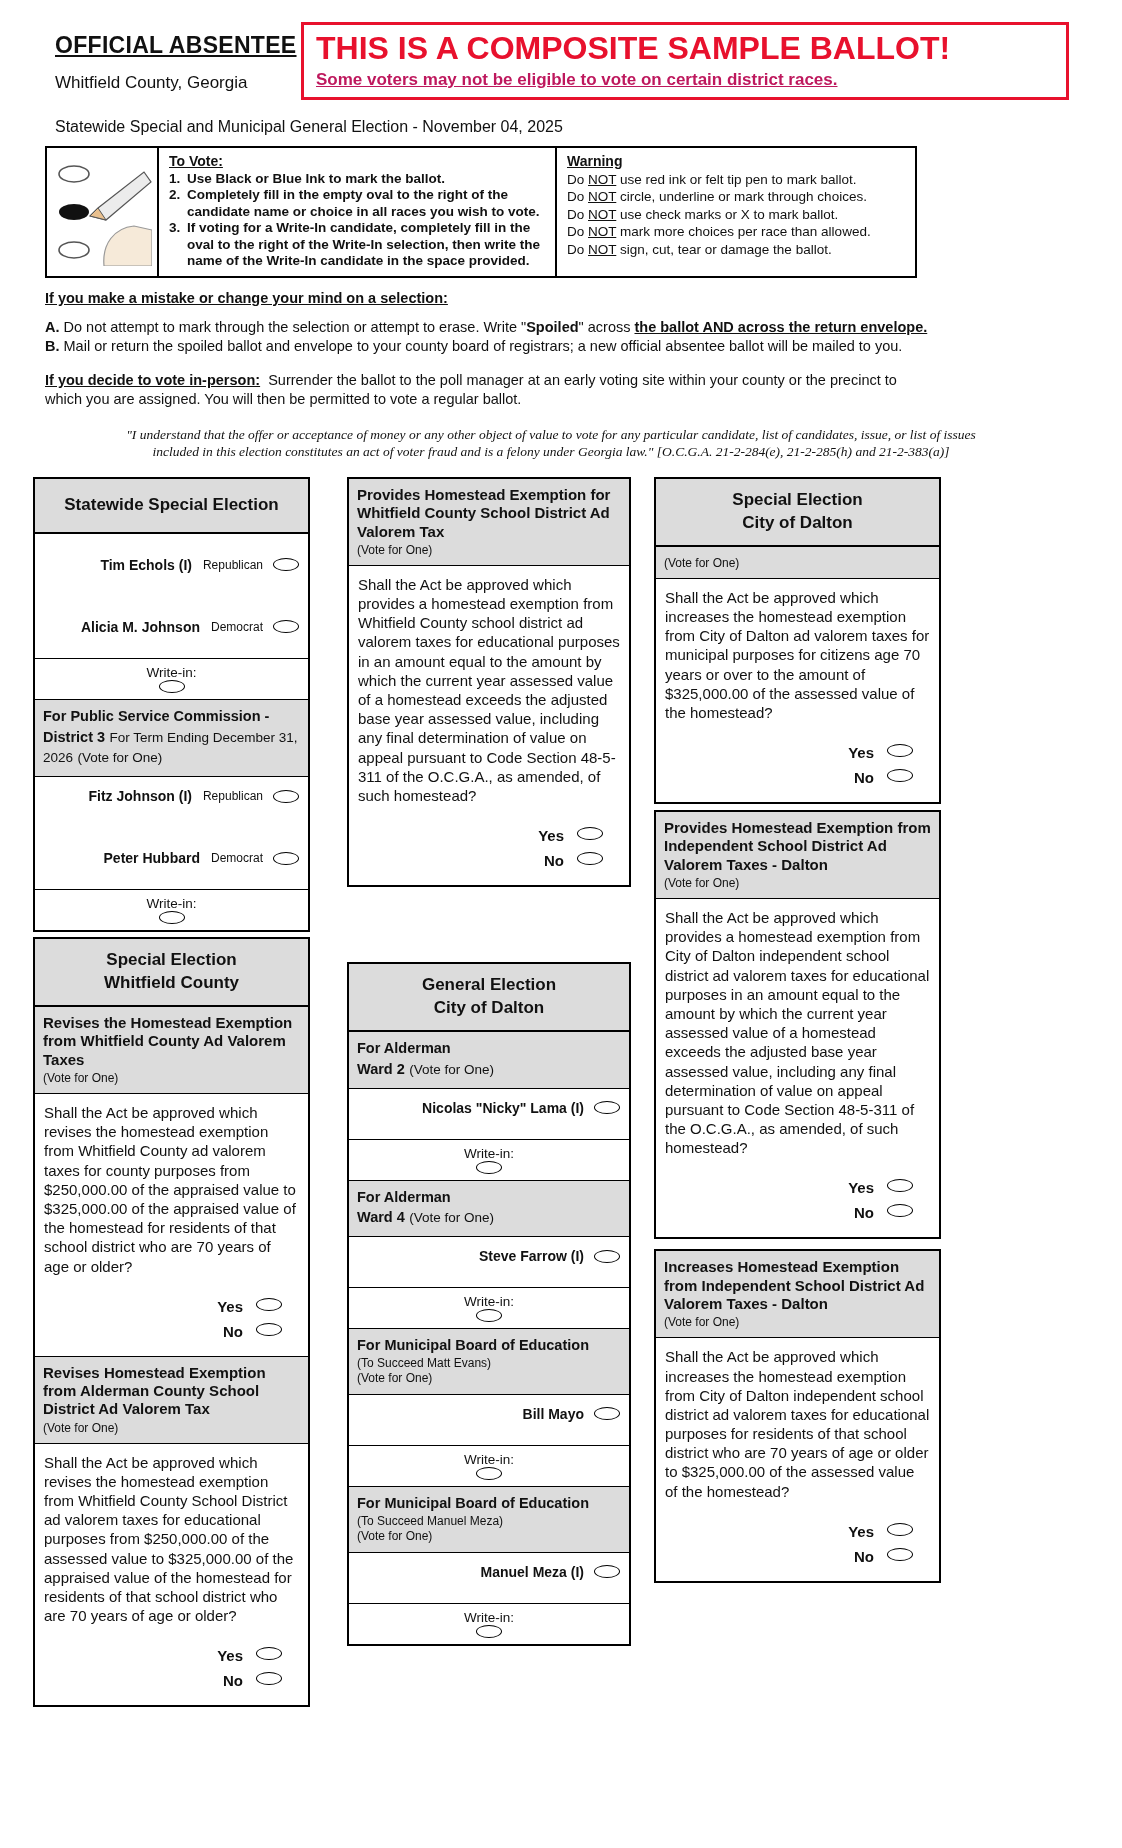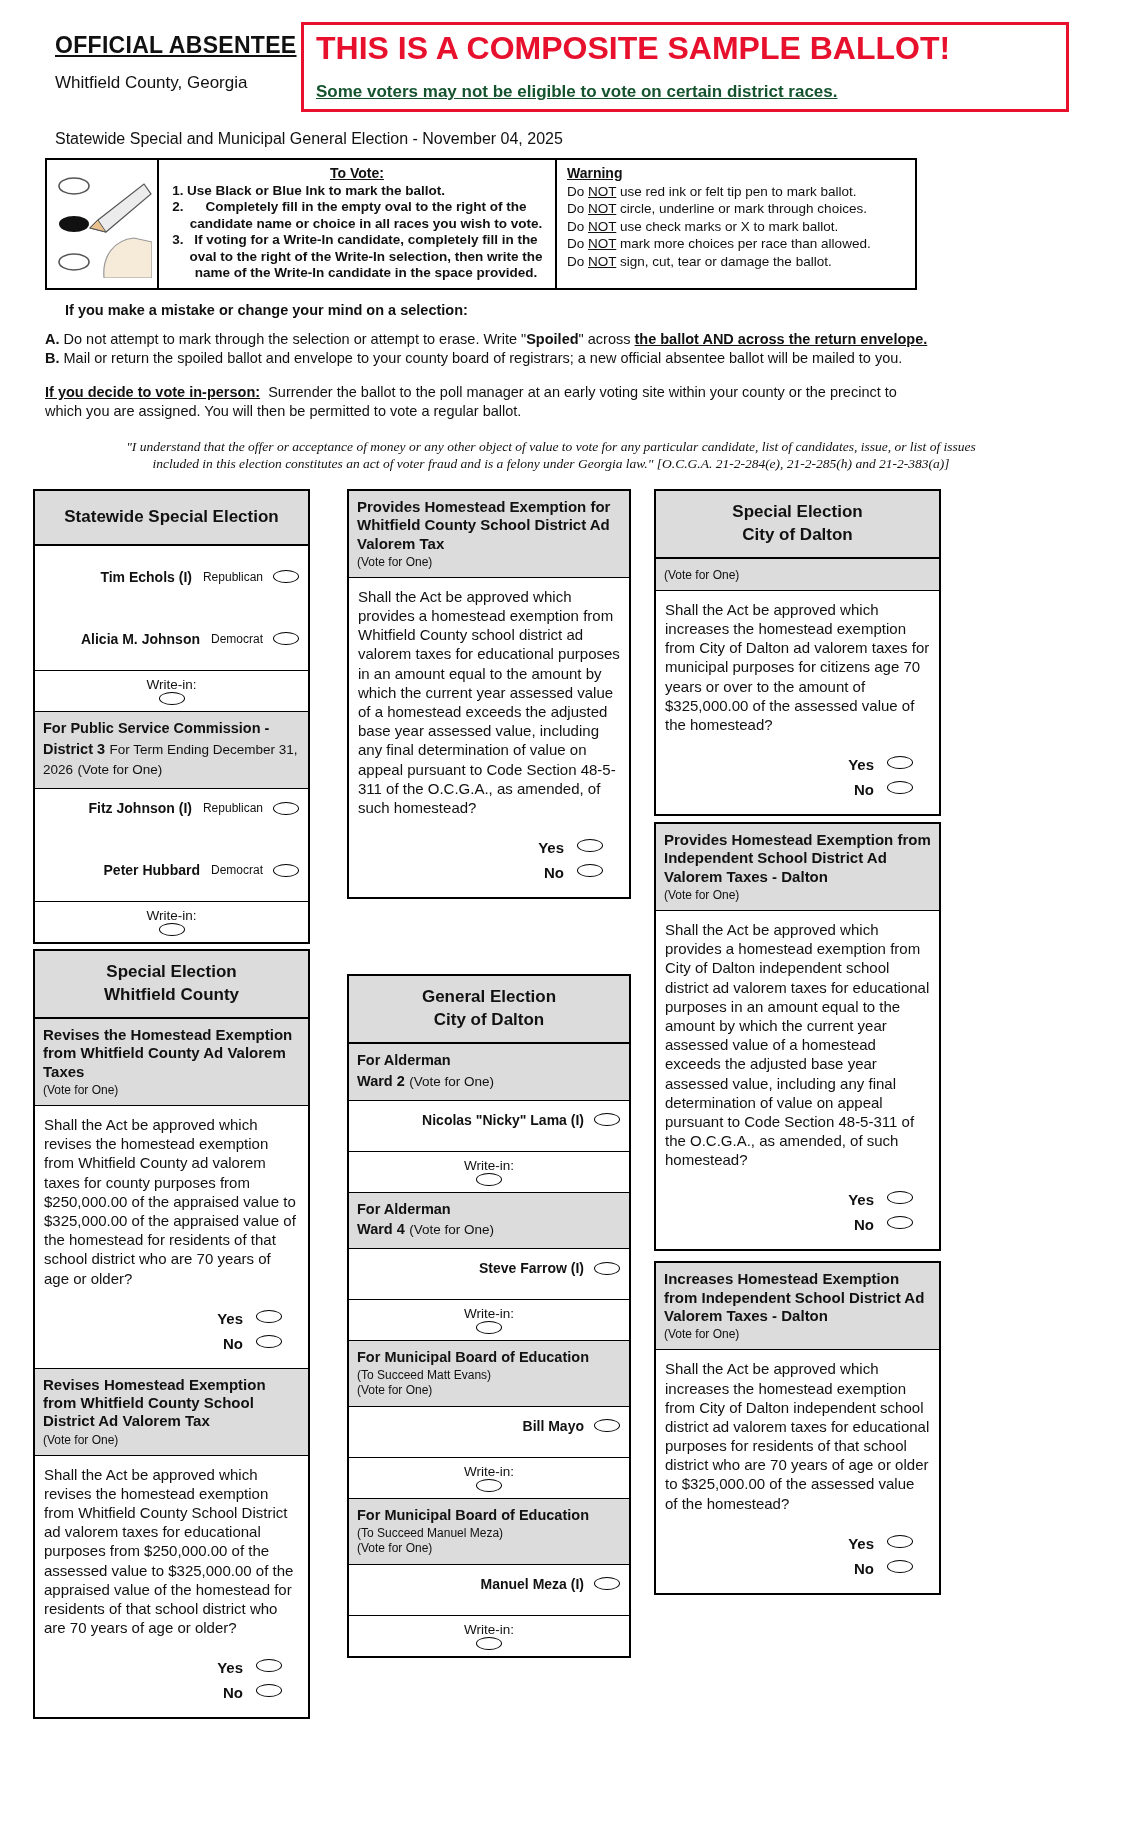--- a/index.html
+++ b/index.html
@@ -8,36 +8,36 @@
   .canvas { position:relative; width:1122px; height:1848px; background:#fff; overflow:hidden; }
   .page { position:absolute; left:33px; top:22px; width:1036px; }
 
   
   .topbar { display:flex; align-items:flex-start; }
   .title-block { width:268px; padding-left:22px; padding-top:10px; }
   .official-title { font-size:23px; font-weight:bold; text-decoration:underline; letter-spacing:.3px; white-space:nowrap; }
   .county { font-size:17px; margin-top:14px; }
   .notice-box { flex:1; border:3px solid #e8112d; padding:5px 12px 7px; }
   .notice-h { color:#e8112d; font-weight:bold; font-size:32px; line-height:1.15; }
-  .notice-s { color:#14532d; font-weight:bold; font-size:17px; text-decoration:underline; margin-top:15px; }
+  .notice-s { color:#be185d; font-weight:bold; font-size:17px; text-decoration:underline; margin-top:3px; }
   .election-title { font-size:16px; margin:18px 0 10px 22px; }
 
   
   .instruction-box { display:flex; border:2px solid #000; width:872px; margin-left:12px; }
   .illus { width:112px; border-right:2px solid #000; display:flex; align-items:center; justify-content:center; padding:2px; }
-  .to-vote { width:398px; border-right:2px solid #000; padding:5px 10px 6px;text-align:center; }
+  .to-vote { width:398px; border-right:2px solid #000; padding:5px 10px 6px; }
   .warning { flex:1; padding:5px 10px 6px; }
   .inst-title { font-weight:bold; text-decoration:underline; font-size:14px; margin-bottom:2px; }
   .tv-item { display:flex; font-weight:bold; font-size:13.5px; line-height:1.22; }
   .tv-num { width:18px; flex:none; }
   .warn-item { font-size:13.5px; line-height:1.3; }
 
   
   .mistake { margin:12px 0 0 12px; width:884px; }
-  .mistake-heading { font-weight:bold; font-size:14.5px; margin-bottom:12px;margin-left:20px; }
+  .mistake-heading { font-weight:bold; text-decoration:underline; font-size:14.5px; margin-bottom:12px; }
   .mistake-item { font-size:14.5px; line-height:1.35; }
   .in-person { font-size:14.5px; line-height:1.35; margin:14px 0 0 12px; width:884px; }
   .oath { font-family:"Liberation Serif", serif; font-style:italic; font-size:13.5px; line-height:1.3; text-align:center; margin:16px auto 0; width:880px; }
 
   
   .ballot-grid { display:flex; align-items:flex-start; margin-top:16px; }
   .col1 { width:277px; }
   .col2 { width:284px; margin-left:37px; }
   .col3 { width:287px; margin-left:23px; }
   .bbox { border:2px solid #000; background:#fff; }
@@ -198,21 +198,21 @@
             </div>
             <div class="yn-row">
               <span class="yn-label">No</span>
               <span class="oval"></span>
             </div>
           </div>
         </div>
 
         <div class="measure">
           <div class="measure-header">
-            <div class="measure-title">Revises Homestead Exemption from Whitfield County School District Ad Valorem Tax</div>
+            <div class="measure-title">Revises Homestead Exemption from Alderman County School District Ad Valorem Tax</div>
             <div class="m-votefor">(Vote for One)</div>
           </div>
           <div class="measure-text">Shall the Act be approved which revises the homestead exemption from Whitfield County School District ad valorem taxes for educational purposes from $250,000.00 of the assessed value to $325,000.00 of the appraised value of the homestead for residents of that school district who are 70 years of age or older?</div>
           <div class="yesno">
             <div class="yn-row">
               <span class="yn-label">Yes</span>
               <span class="oval"></span>
             </div>
             <div class="yn-row">
               <span class="yn-label">No</span>

